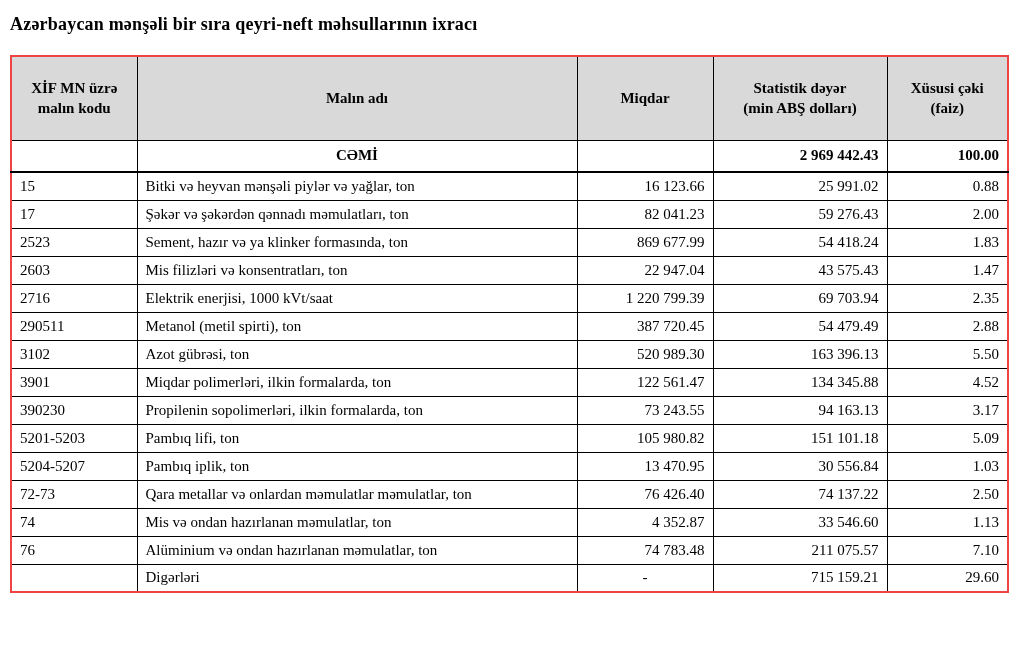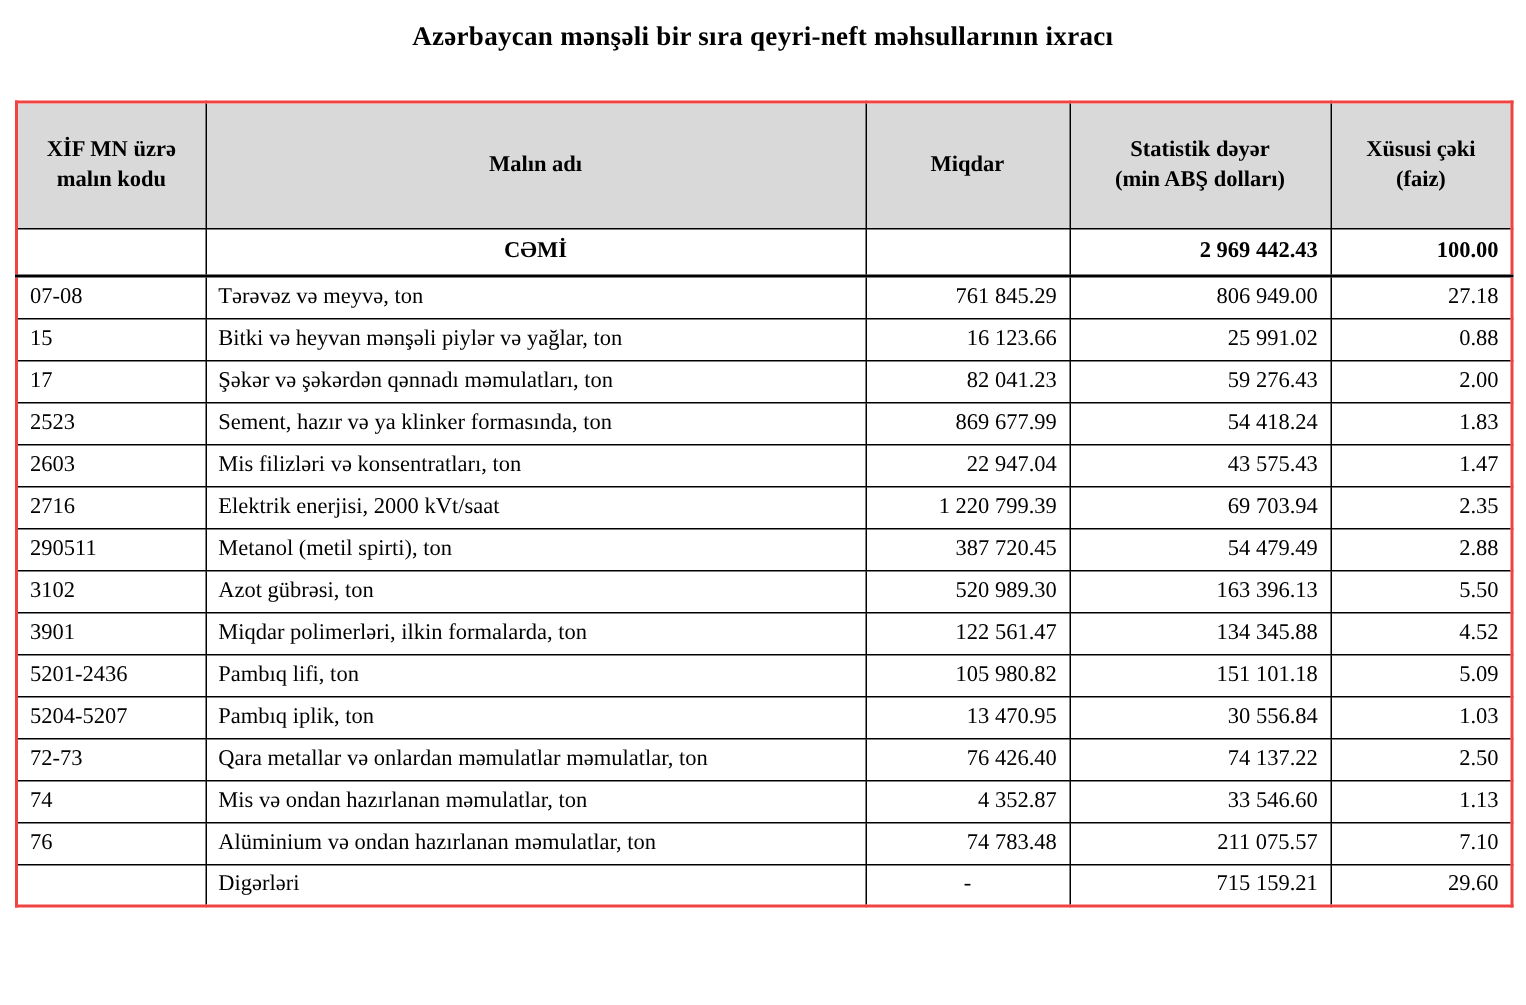--- a/index.html
+++ b/index.html
@@ -10,24 +10,24 @@
     font-family: "Liberation Serif", "DejaVu Serif", serif;
   }
   .page {
     width: 1017px;
     height: 670px;
     background: #ffffff;
     padding: 6px 10px 0 10px;
     position: relative;
   }
   .title {
-    text-align: center;
+    text-align: left;
     font-size: 18px;
     font-weight: bold;
-    margin: 8px 0 32px 0;
+    margin: 8px 0 20px 0;
     color: #000;
     letter-spacing: 0.2px;
   }
   table.export {
     border-collapse: collapse;
     table-layout: fixed;
     width: 997px;
     border: 2px solid #ef4444;
   }
   table.export th,
@@ -88,27 +88,20 @@
       </tr>
     </thead>
     <tbody>
       <tr class="total-row">
         <td class="code"></td>
         <td class="total-name">CƏMİ</td>
         <td class="num"></td>
         <td class="num">2 969 442.43</td>
         <td class="num">100.00</td>
       </tr>
-    <tr>
-          <td class="code">07-08</td>
-          <td class="name">Tərəvəz və meyvə, ton</td>
-          <td class="num">761 845.29</td>
-          <td class="num">806 949.00</td>
-          <td class="num">27.18</td>
-        </tr>
         <tr>
           <td class="code">15</td>
           <td class="name">Bitki və heyvan mənşəli piylər və yağlar, ton</td>
           <td class="num">16 123.66</td>
           <td class="num">25 991.02</td>
           <td class="num">0.88</td>
         </tr>
         <tr>
           <td class="code">17</td>
           <td class="name">Şəkər və şəkərdən qənnadı məmulatları, ton</td>
@@ -125,21 +118,21 @@
         </tr>
         <tr>
           <td class="code">2603</td>
           <td class="name">Mis filizləri və konsentratları, ton</td>
           <td class="num">22 947.04</td>
           <td class="num">43 575.43</td>
           <td class="num">1.47</td>
         </tr>
         <tr>
           <td class="code">2716</td>
-          <td class="name">Elektrik enerjisi, 2000 kVt/saat</td>
+          <td class="name">Elektrik enerjisi, 1000 kVt/saat</td>
           <td class="num">1 220 799.39</td>
           <td class="num">69 703.94</td>
           <td class="num">2.35</td>
         </tr>
         <tr>
           <td class="code">290511</td>
           <td class="name">Metanol (metil spirti), ton</td>
           <td class="num">387 720.45</td>
           <td class="num">54 479.49</td>
           <td class="num">2.88</td>
@@ -152,21 +145,28 @@
           <td class="num">5.50</td>
         </tr>
         <tr>
           <td class="code">3901</td>
           <td class="name">Miqdar polimerləri, ilkin formalarda, ton</td>
           <td class="num">122 561.47</td>
           <td class="num">134 345.88</td>
           <td class="num">4.52</td>
         </tr>
         <tr>
-          <td class="code">5201-2436</td>
+          <td class="code">390230</td>
+          <td class="name">Propilenin sopolimerləri, ilkin formalarda, ton</td>
+          <td class="num">73 243.55</td>
+          <td class="num">94 163.13</td>
+          <td class="num">3.17</td>
+        </tr>
+        <tr>
+          <td class="code">5201-5203</td>
           <td class="name">Pambıq lifi, ton</td>
           <td class="num">105 980.82</td>
           <td class="num">151 101.18</td>
           <td class="num">5.09</td>
         </tr>
         <tr>
           <td class="code">5204-5207</td>
           <td class="name">Pambıq iplik, ton</td>
           <td class="num">13 470.95</td>
           <td class="num">30 556.84</td>

